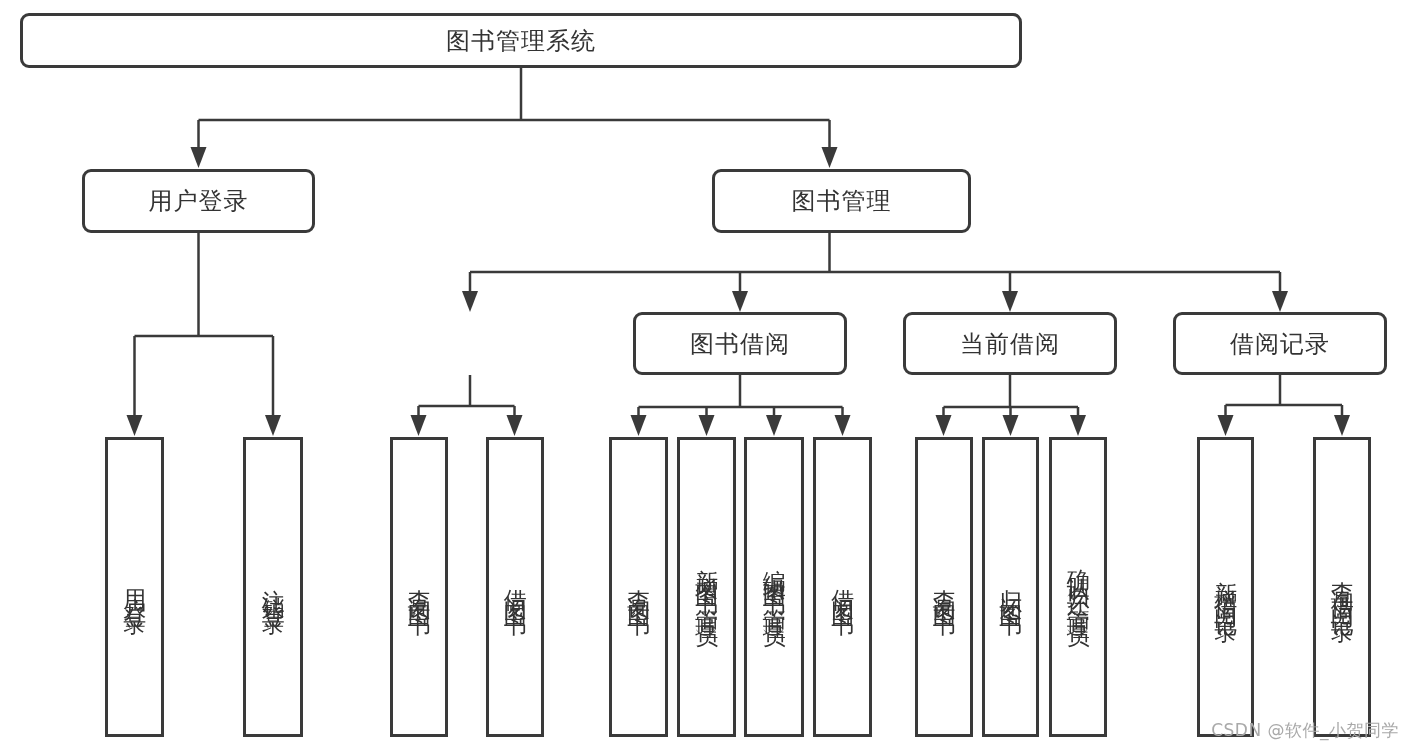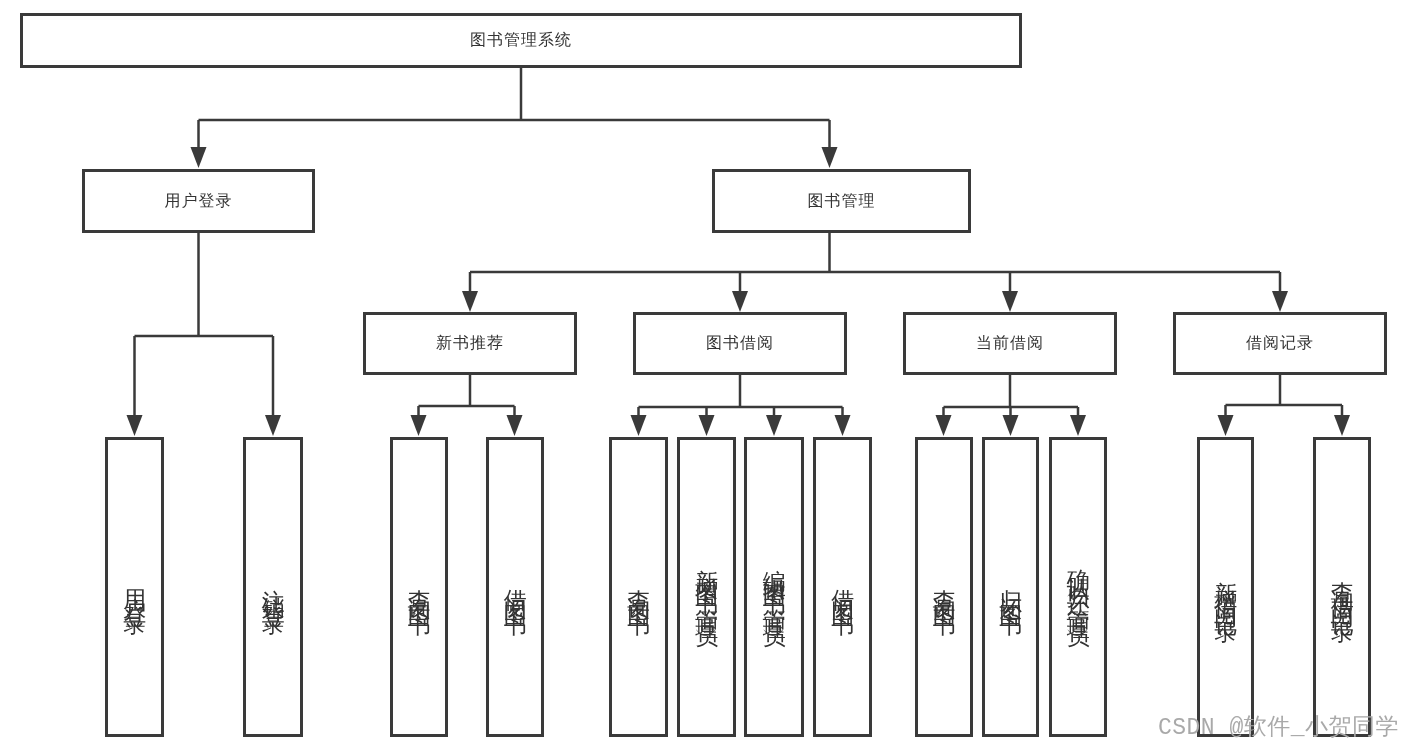--- a/index.html
+++ b/index.html
@@ -20,38 +20,37 @@
     position:absolute;left:0;top:0;width:1405px;height:747px;
     pointer-events:none;
   }
   svg.connectors path{stroke:var(--line);stroke-width:2.5;fill:none;}
   svg.connectors polygon{fill:var(--line);stroke:none;}
   .box{
     position:absolute;background:#ffffff;border:3px solid var(--line);
     display:flex;align-items:center;justify-content:center;
     color:var(--text);
   }
-  .hbox{font-size:16px;letter-spacing:1px;white-space:nowrap;}
+  .hbox{font-size:24px;letter-spacing:1px;white-space:nowrap;border-radius:9px;}
   .root{left:20px;top:13px;width:1002px;height:55px;}
   .lvl2{top:169px;height:64px;}
   .lvl3{top:312px;height:63px;width:214px;}
   .leaf{top:437px;height:300px;}
   .leaf .vtext{
     writing-mode:vertical-rl;
     text-orientation:mixed;
     font-size:23px;
     letter-spacing:8px;
     line-height:1.1;
     color:var(--text);
   }
   .watermark{
     position:absolute;right:6px;bottom:5px;
-    font-size:23px;color:var(--wm);letter-spacing:0.5px;
+    font-size:17px;color:var(--wm);letter-spacing:0.5px;
     white-space:nowrap;
-    font-family:Liberation Mono, monospace;
   }
 </style>
 </head>
 <body>
 
 <div class="canvas">
 
   <svg class="connectors" viewBox="0 0 1405 747" xmlns="http://www.w3.org/2000/svg">
 
     <path d="M521 68 V120"></path>
@@ -118,23 +117,20 @@
     <span>图书管理系统</span>
   </div>
 
   <div class="box hbox lvl2" style="left:82px;width:233px;">
     <span>用户登录</span>
   </div>
   <div class="box hbox lvl2" style="left:712px;width:259px;">
     <span>图书管理</span>
   </div>
 
-  <div class="box hbox lvl3" style="left:363px;">
-    <span>新书推荐</span>
-  </div>
   <div class="box hbox lvl3" style="left:633px;">
     <span>图书借阅</span>
   </div>
   <div class="box hbox lvl3" style="left:903px;">
     <span>当前借阅</span>
   </div>
   <div class="box hbox lvl3" style="left:1173px;">
     <span>借阅记录</span>
   </div>
 

